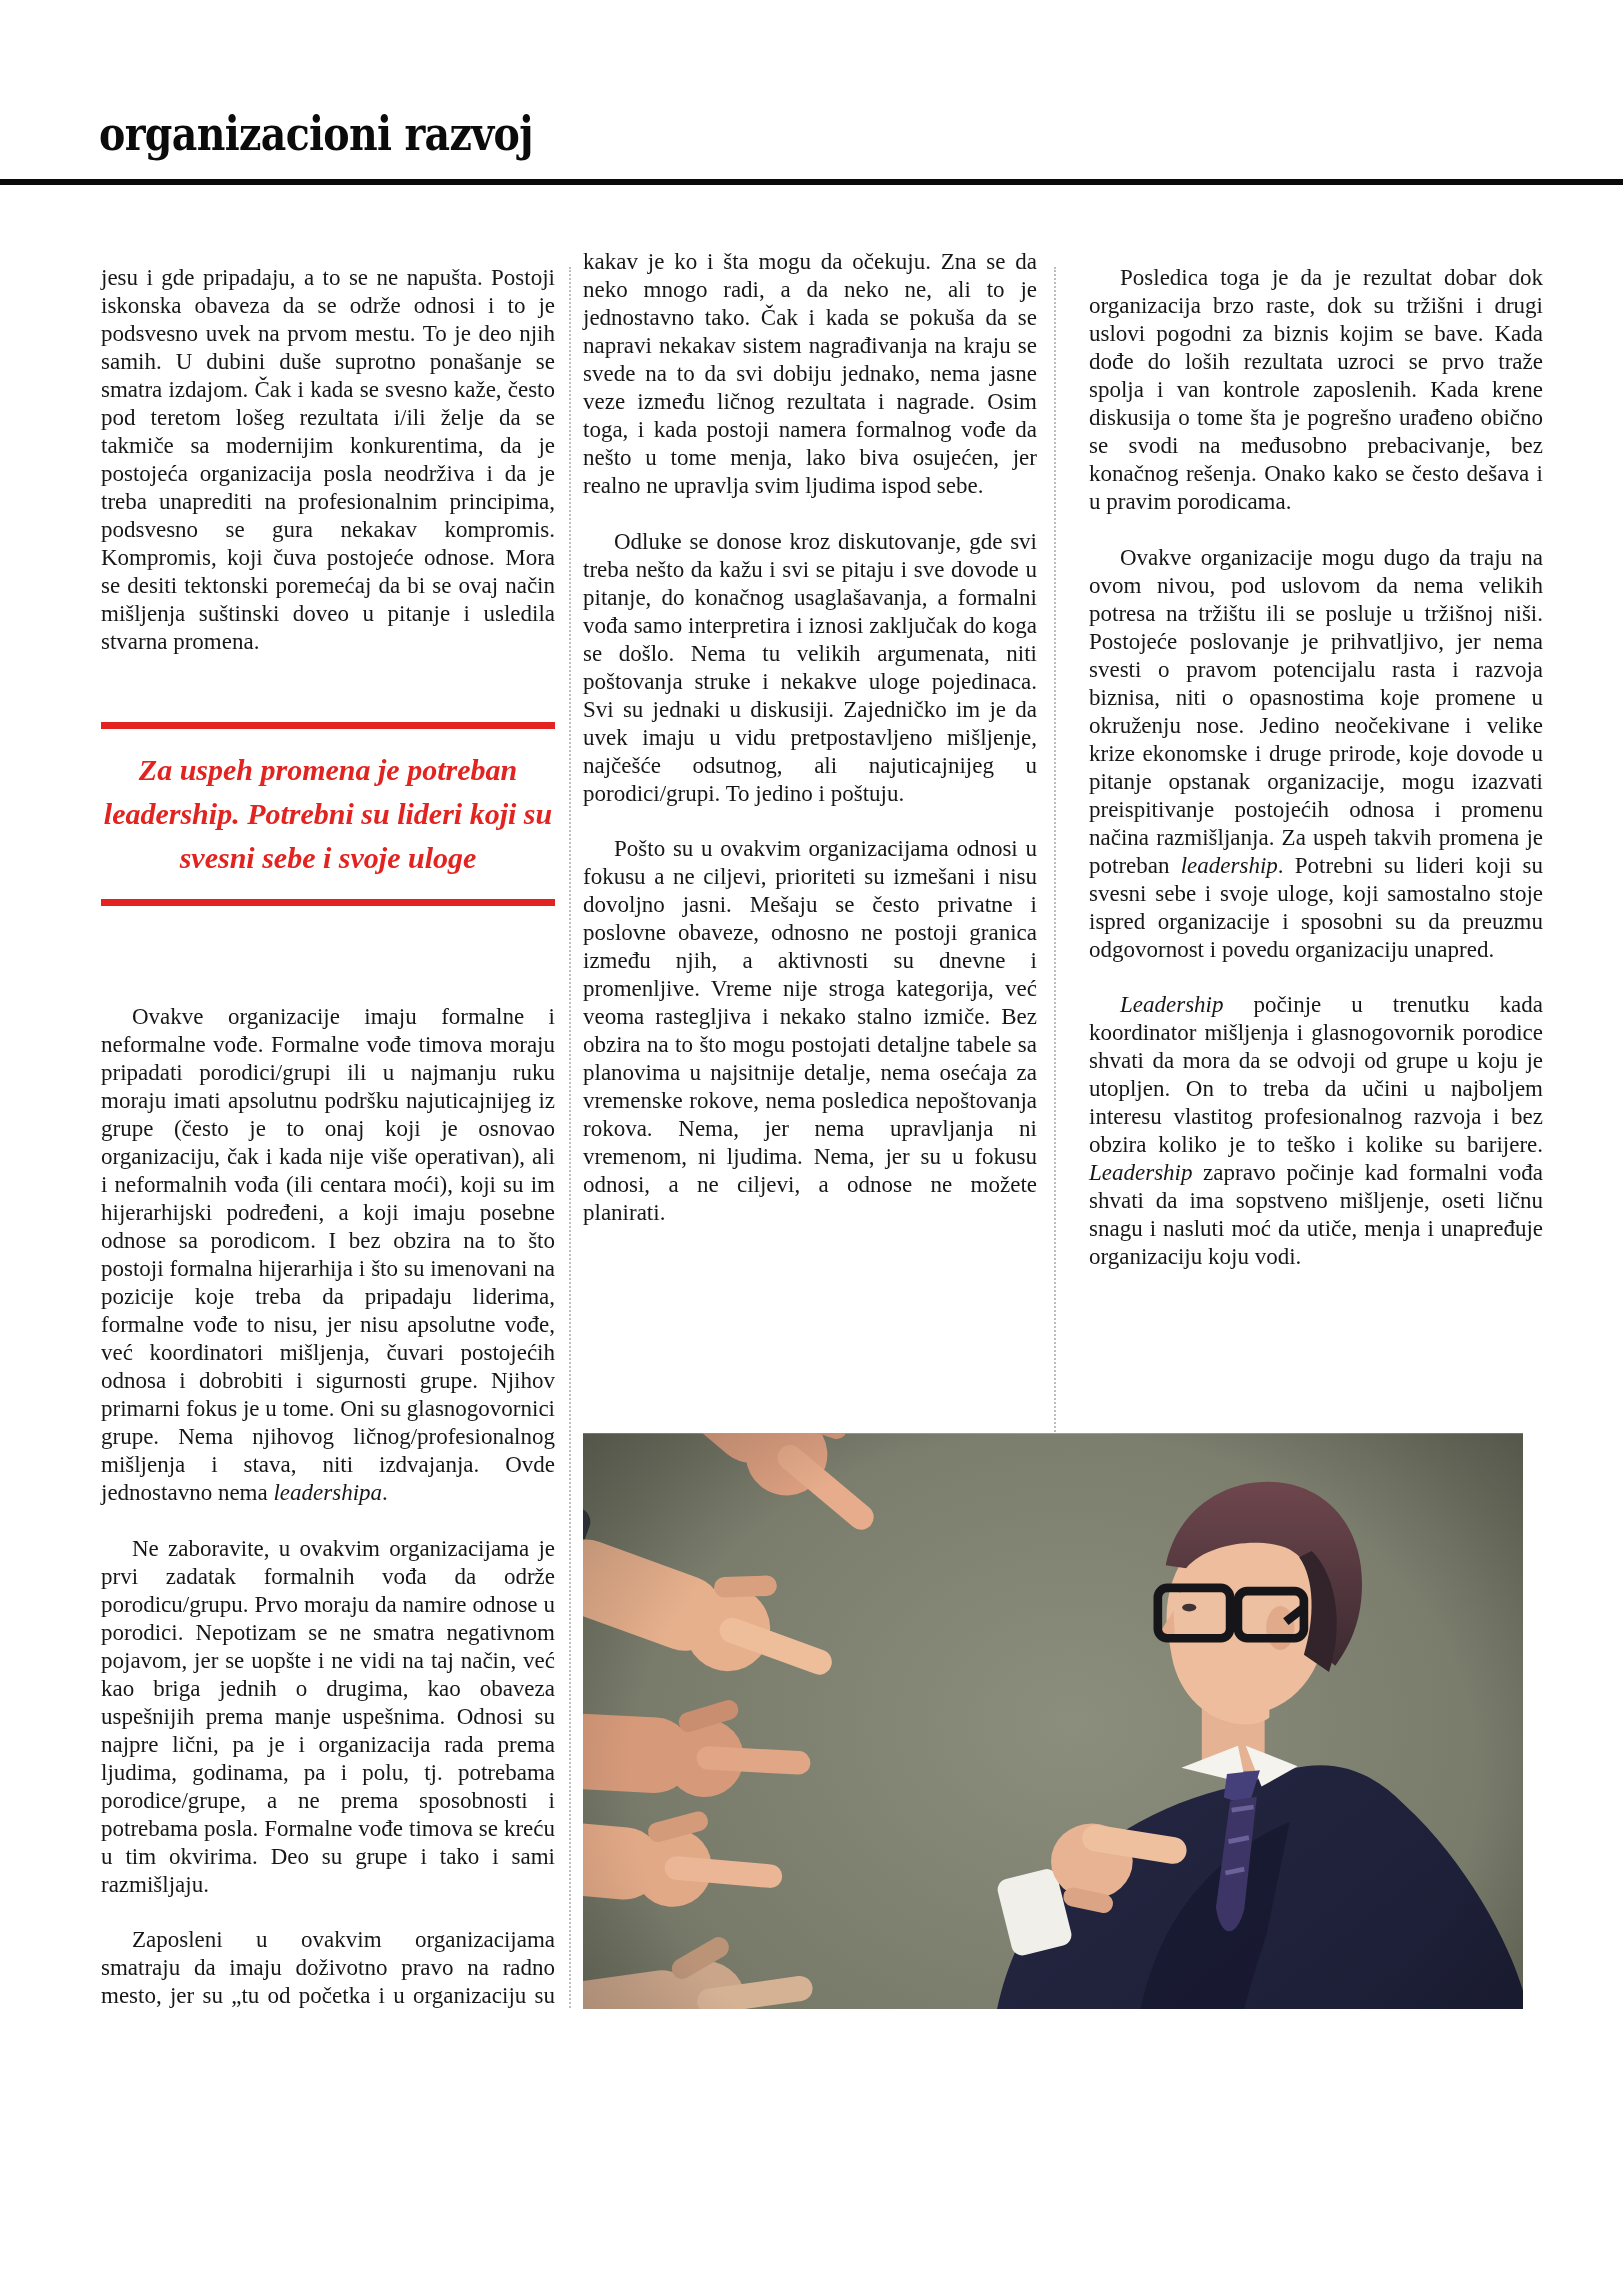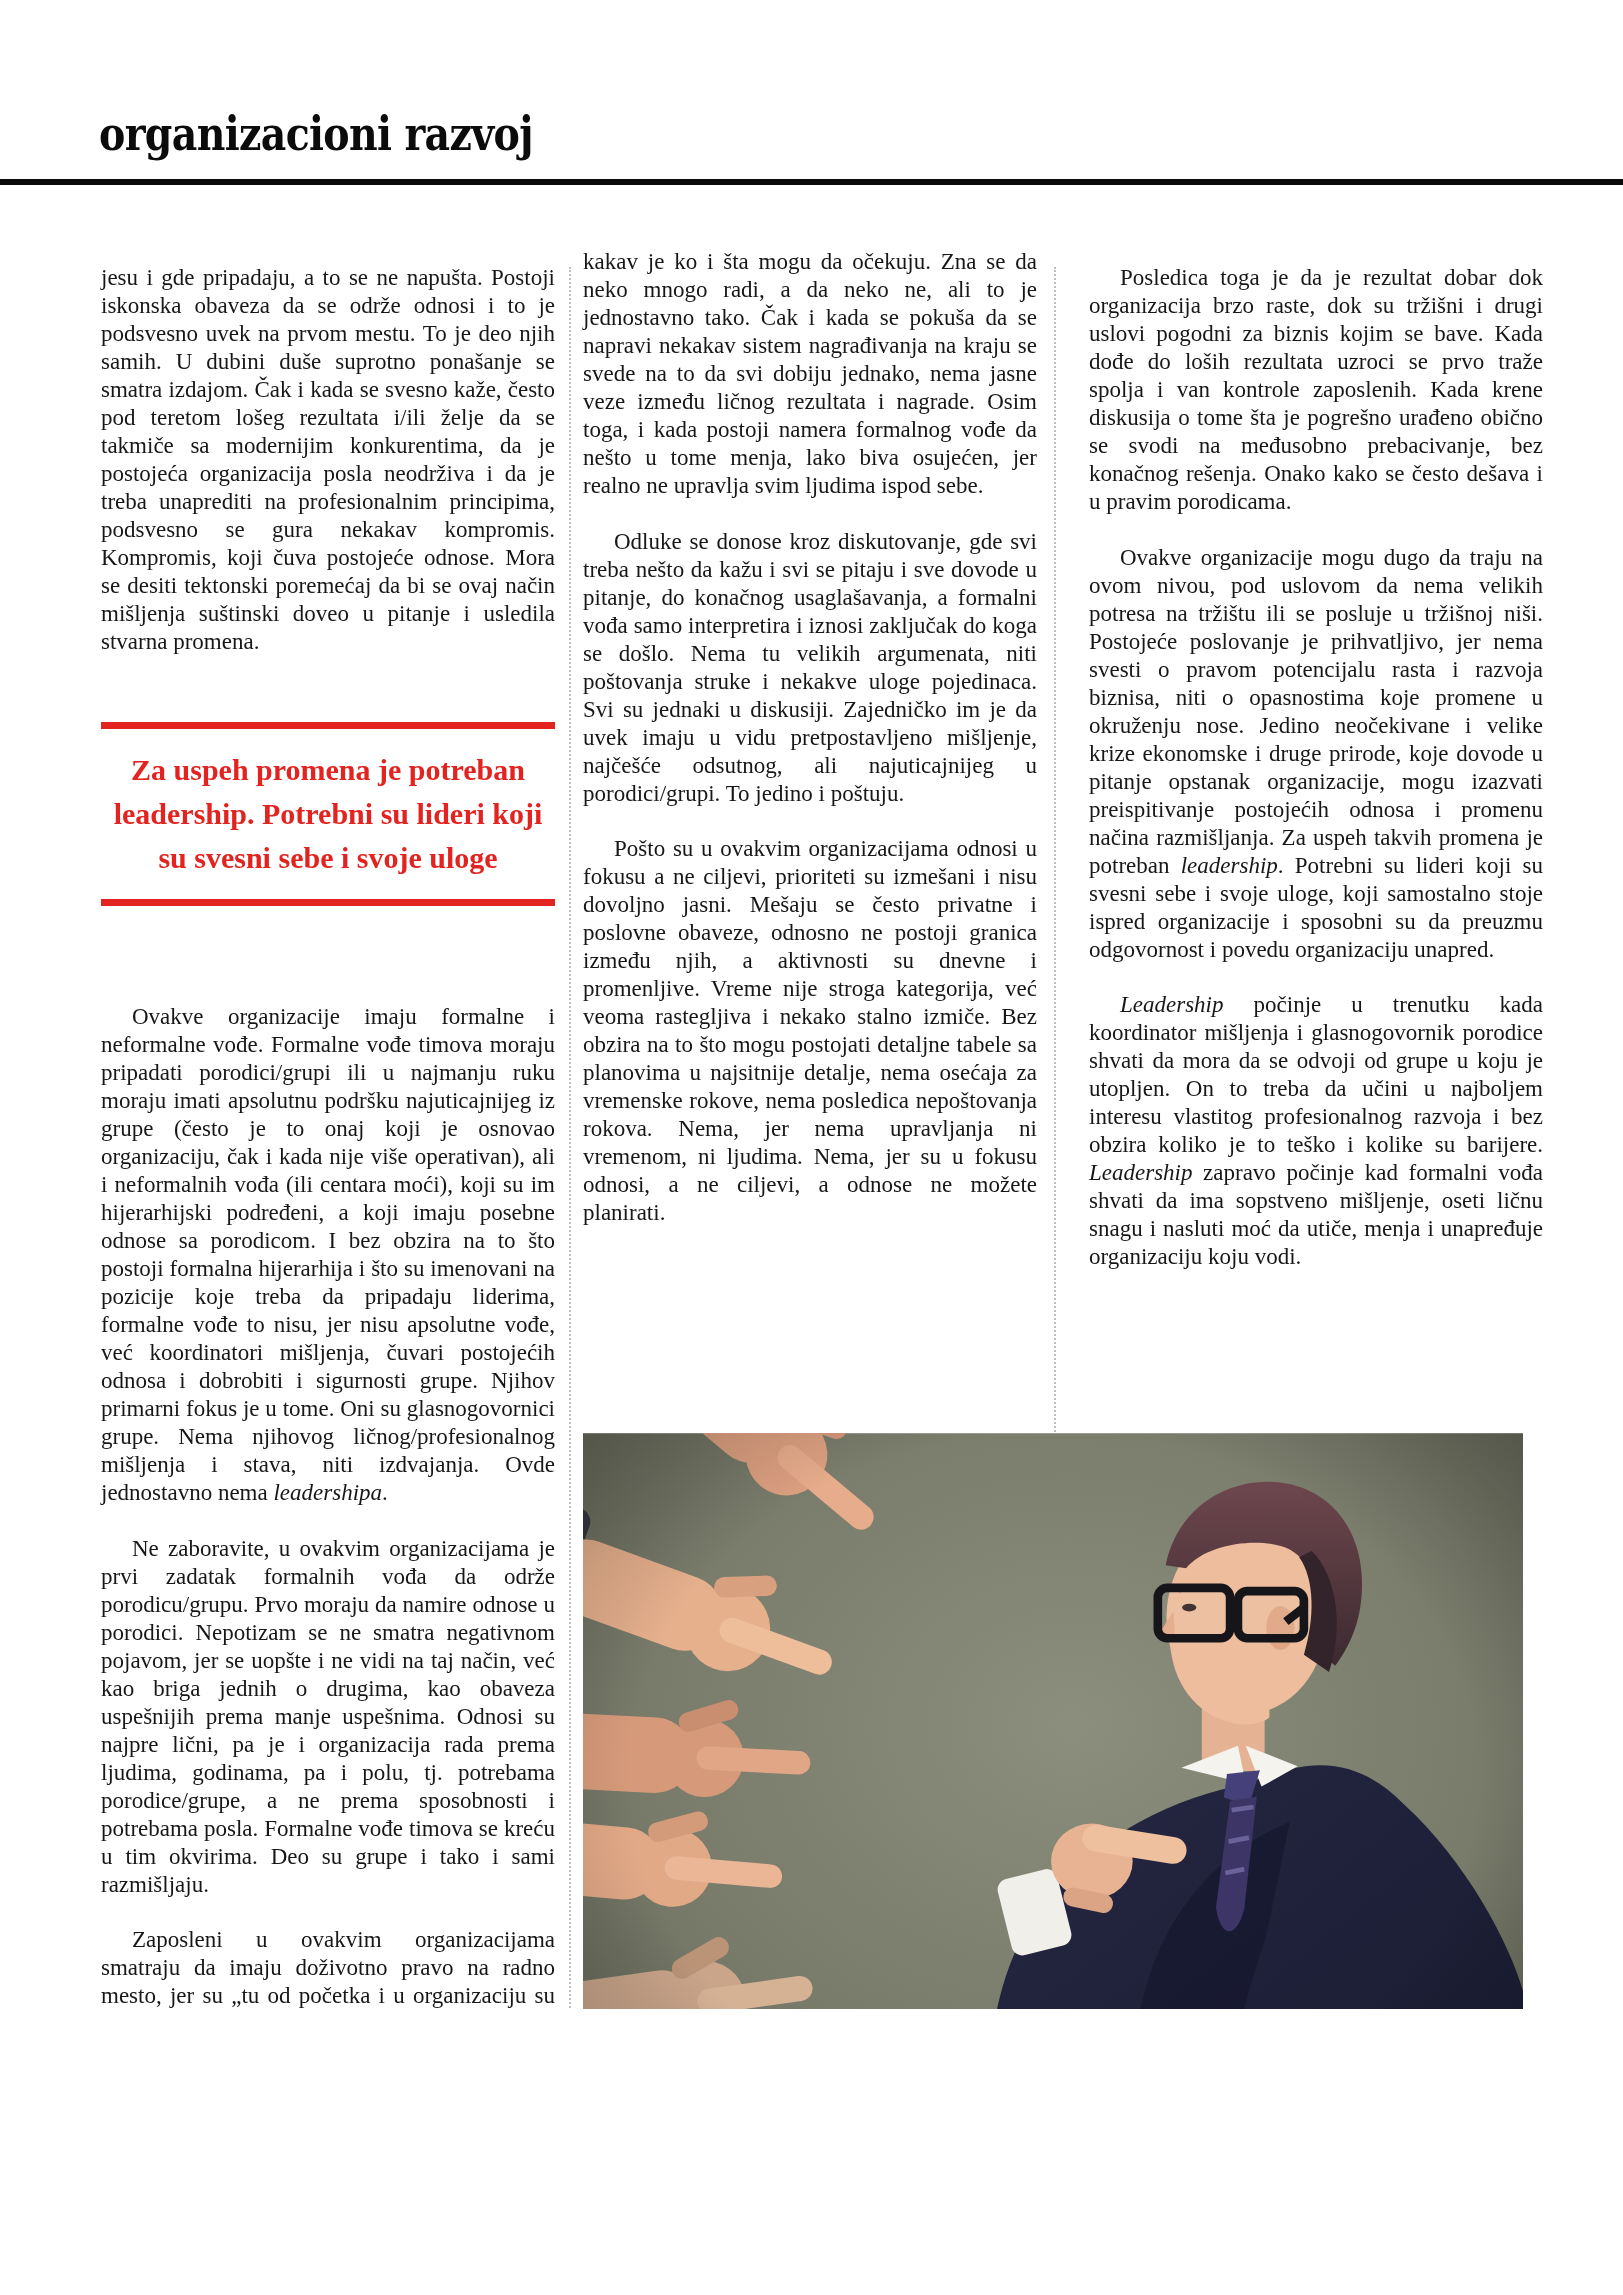--- a/index.html
+++ b/index.html
@@ -29,21 +29,21 @@
   #col2  { left:583px; top:248px; }
   #col3  { left:1069px; top:264px;margin-left:20px; }
   .para + .para { margin-top:27.5px; }
   .indent { text-indent:31px; }
   .it { font-style:italic; }
   
   #pullquote {
     position:absolute; left:101px; top:722px; width:454px; height:170px;
     border-top:7px solid var(--red); border-bottom:7px solid var(--red);
     display:flex; align-items:center; justify-content:center;
-    text-align:center; font-weight:bold;
+    text-align:center; font-style:italic; font-weight:bold;
     font-size:30px; line-height:44px; color:var(--red);
   }
   :root { --red:#e2231f; }
   
   #photo { position:absolute; left:583px; top:1433px; width:940px; height:763px; z-index:3; }
   
   #page-num {
     position:absolute; left:97px; top:2237px;
     font-family:"Liberation Sans", sans-serif; font-weight:bold; font-size:34px; color:#101010;
   }

